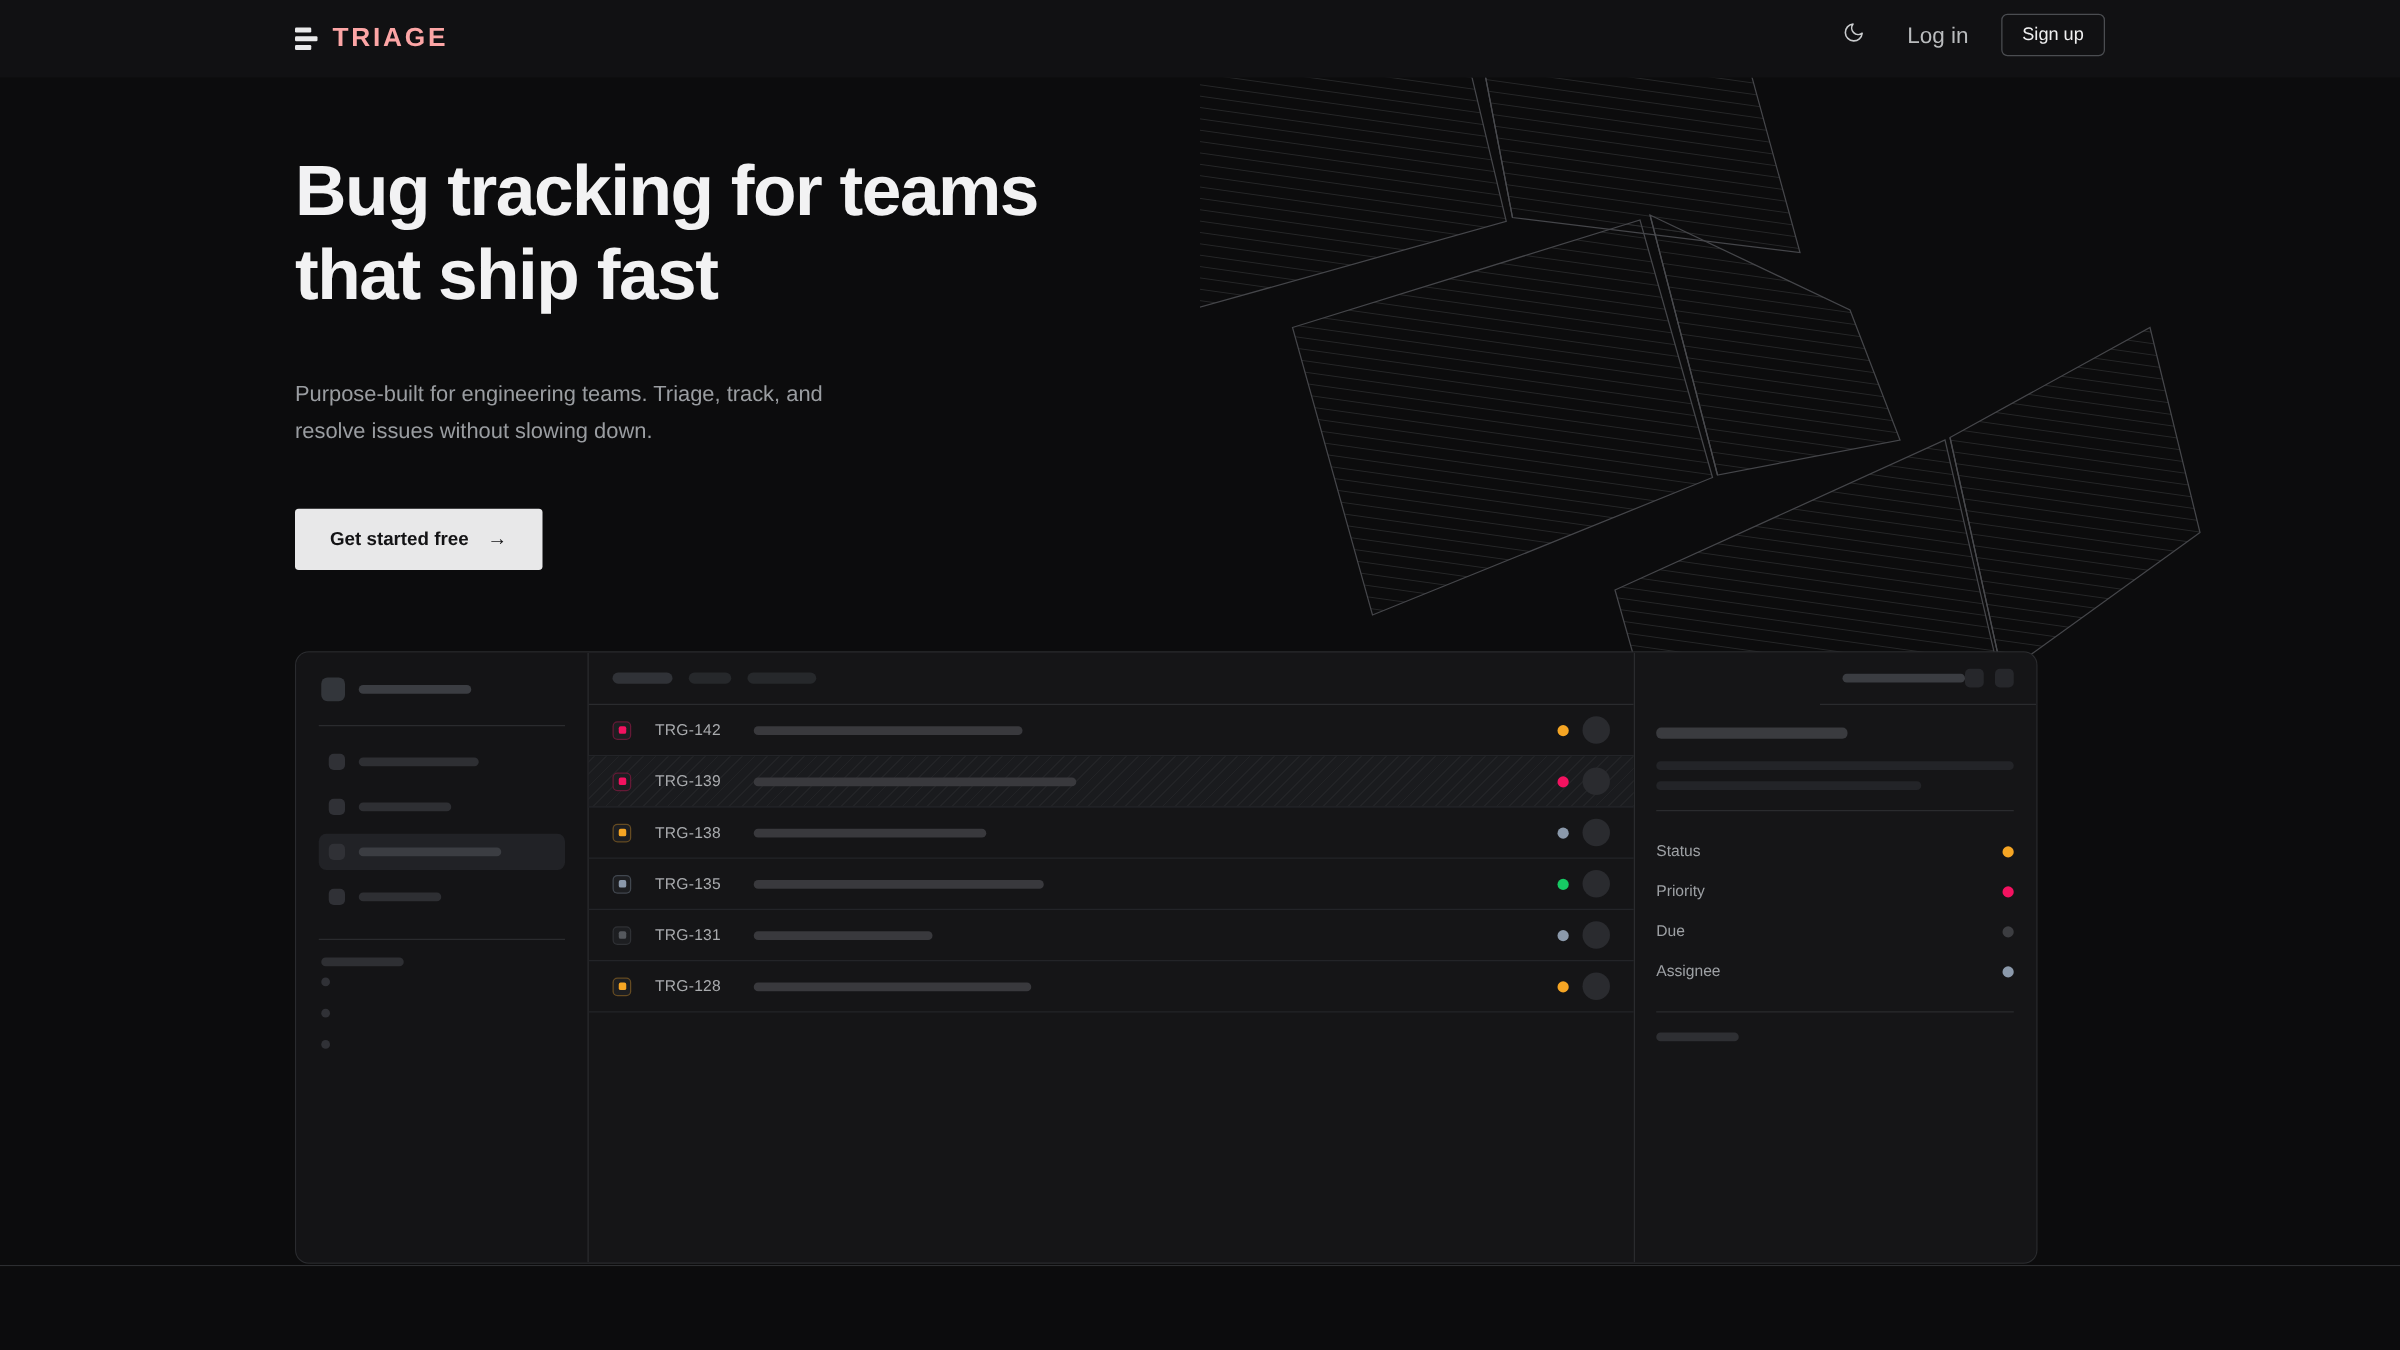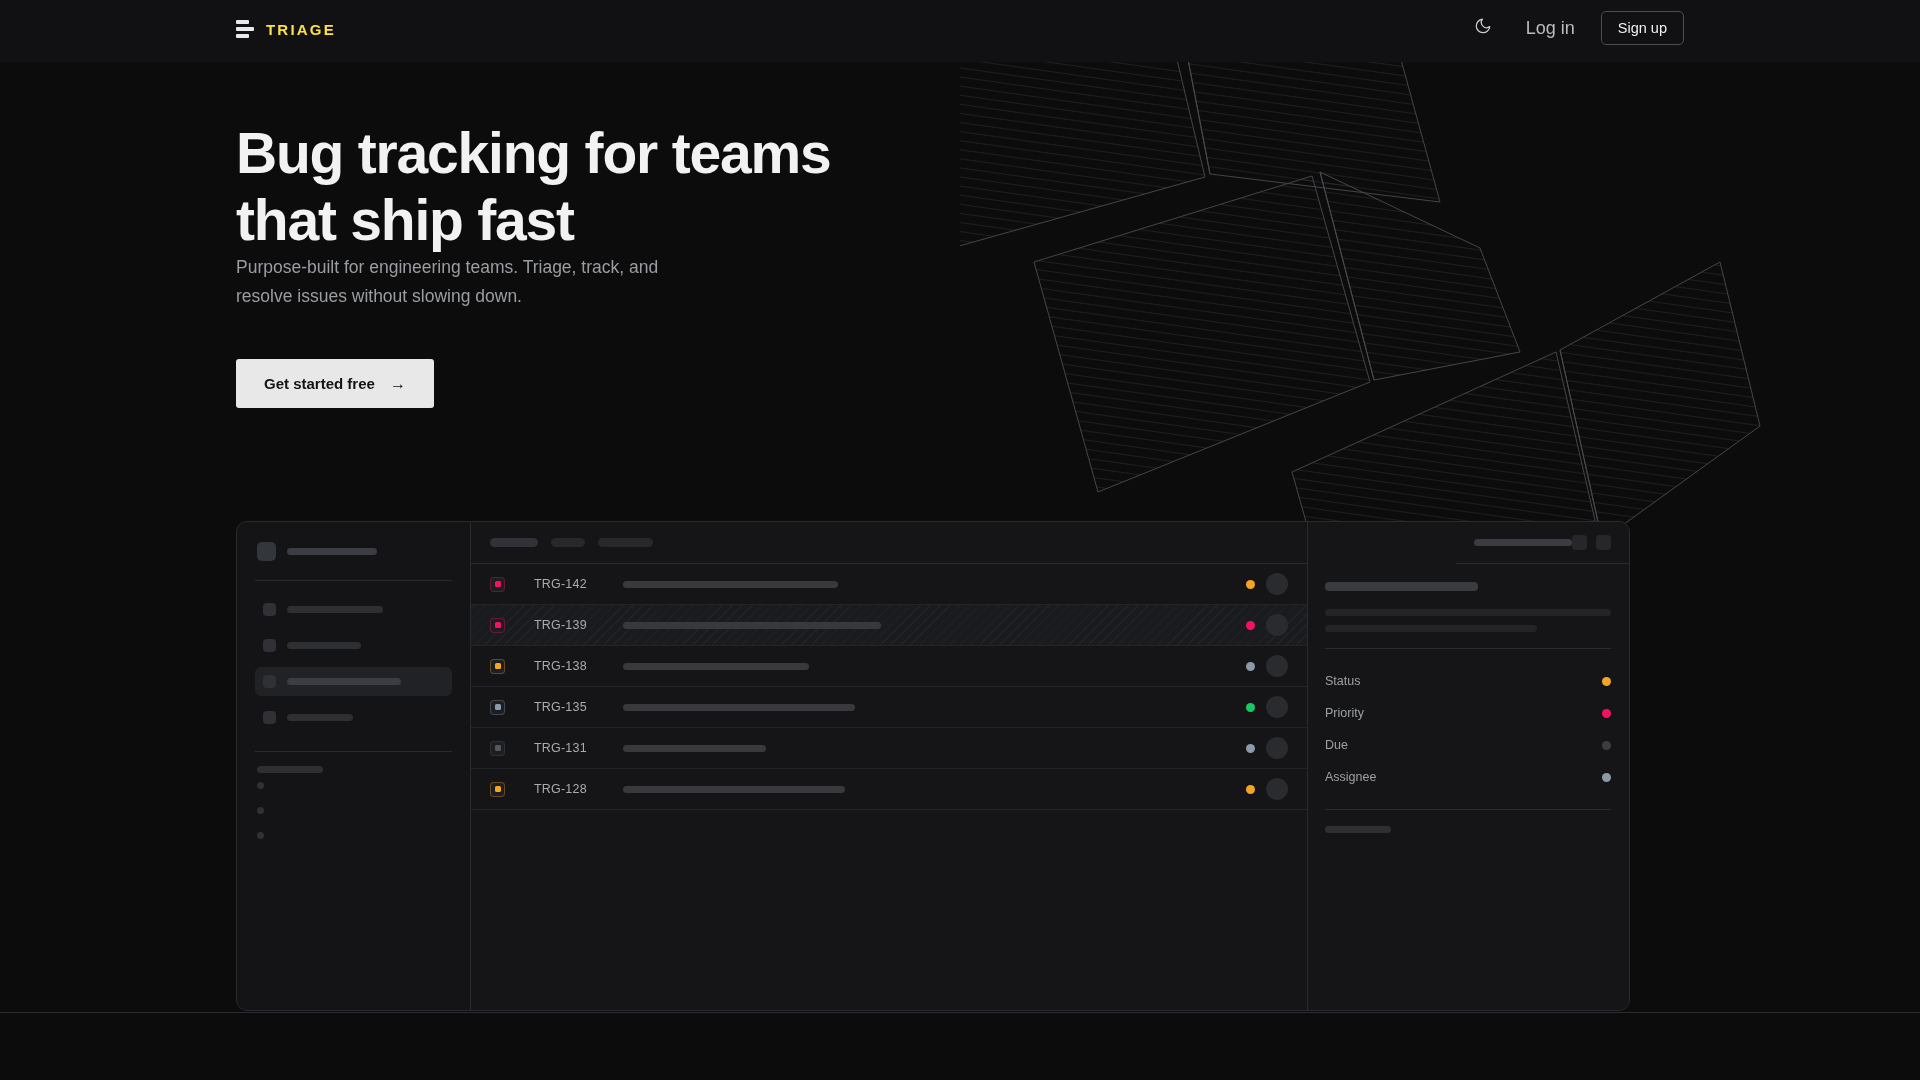--- a/index.html
+++ b/index.html
@@ -18,21 +18,21 @@
     display:flex; align-items:center;
     z-index:30;
   }
   .brand { position:absolute; left:236px; top:19px; display:flex; align-items:center; gap:12px; }
   .logo-mark { width:18px; height:20px; position:relative; display:block; }
   .logo-mark i { position:absolute; left:0; background:#e9e9ea; border-radius:1px; display:block; }
   .logo-mark i:nth-child(1){ top:1px;  width:13px; height:4px; }
   .logo-mark i:nth-child(2){ top:8px;  width:18px; height:4px; }
   .logo-mark i:nth-child(3){ top:15px; width:13px; height:4px; }
   .brand-name {
-    color:#fde047; font-size:15px; font-weight:700; letter-spacing:2.2px;
+    color:#fca5a5; font-size:21px; font-weight:700; letter-spacing:2.2px;
   }
   .nav-right { position:absolute; right:236px; top:11px; display:flex; align-items:center; gap:14px; }
   .moon-btn {
     width:34px; height:34px; display:flex; align-items:center; justify-content:center;
     border-radius:6px; background:transparent;
   }
   .login-link { color:#babcbe; font-size:18px; padding:6px 12px; }
   .signup-btn {
     border:1px solid #4b4d51; border-radius:5px;
     color:#f0f0f1; font-size:14.5px; font-weight:500;
@@ -43,20 +43,21 @@
   .decor { position:absolute; top:62px; left:0; width:1920px; height:500px; overflow:hidden; z-index:1; }
   .decor svg { position:absolute; top:-40px; left:960px; }
 
   
   .hero { position:absolute; left:236px; top:120px; z-index:5; }
   .hero h1 {
     color:#f2f2f3; font-size:57px; line-height:1.17; font-weight:700;
     letter-spacing:-1.2px; white-space:pre-line;
   }
   .hero p {
+    margin-top:48px;
     color:#9a9da1; font-size:17.5px; line-height:1.65; white-space:pre-line;
   }
   .cta {
     margin-top:48px;
     display:inline-flex; align-items:center; gap:15px;
     background:#e8e8e9; color:#131315;
     font-size:15px; font-weight:600;
     padding:16px 28px; border-radius:3px;
   }
   .cta .arrow { font-size:16px; line-height:1; }
@@ -96,21 +97,21 @@
   
   .app-main { flex:1; display:flex; flex-direction:column; min-width:0; }
   .main-toolbar {
     height:42px; flex:none; display:flex; align-items:center; gap:13px;
     padding:0 19px; border-bottom:1px solid #2a2b2e;
   }
   .pill { height:9px; border-radius:5px; background:#26282b; }
   .pill.on { background:#303237; }
   .rows { flex:none; }
   .row {
-    height:41px; display:flex; align-items:center; gap:16px;
+    height:41px; display:flex; align-items:center; gap:6px;
     padding:0 19px; border-bottom:1px solid #232428; position:relative;
   }
   .row.striped {
     background-image:repeating-linear-gradient(-45deg, rgba(255,255,255,0.035) 0 1px, transparent 1px 7px);
     background-color:#1a1b1e;
   }
   .row-icon {
     width:15px; height:15px; border-radius:4px; flex:none;
     display:flex; align-items:center; justify-content:center;
     border:1px solid rgba(255,255,255,0.13);

